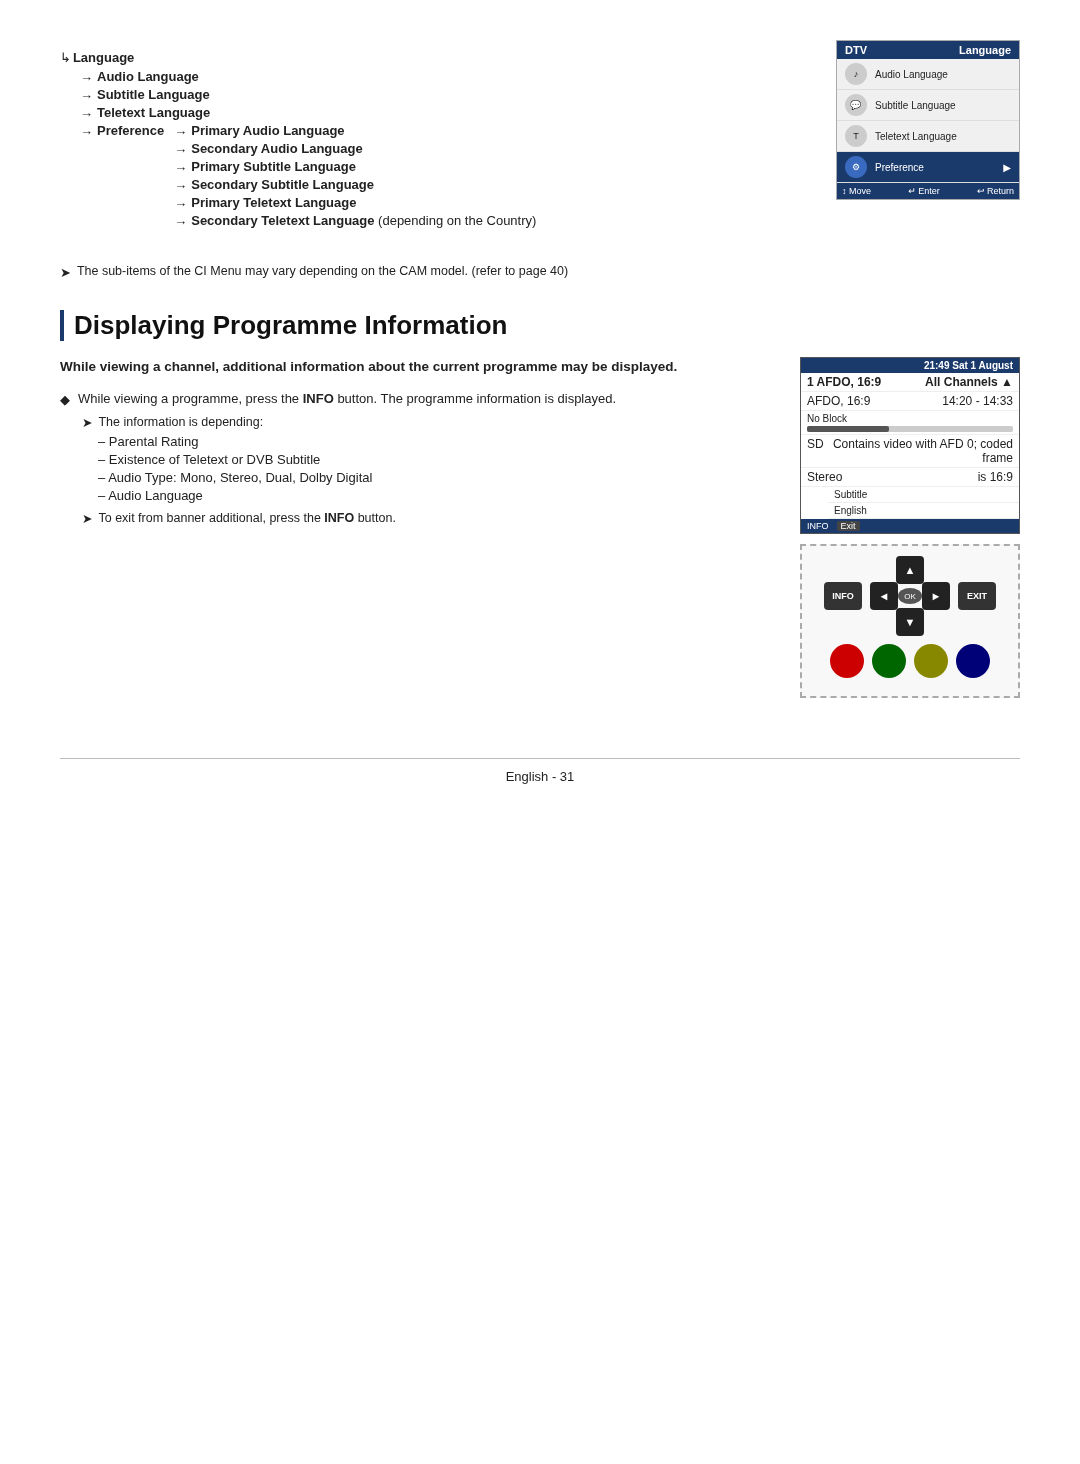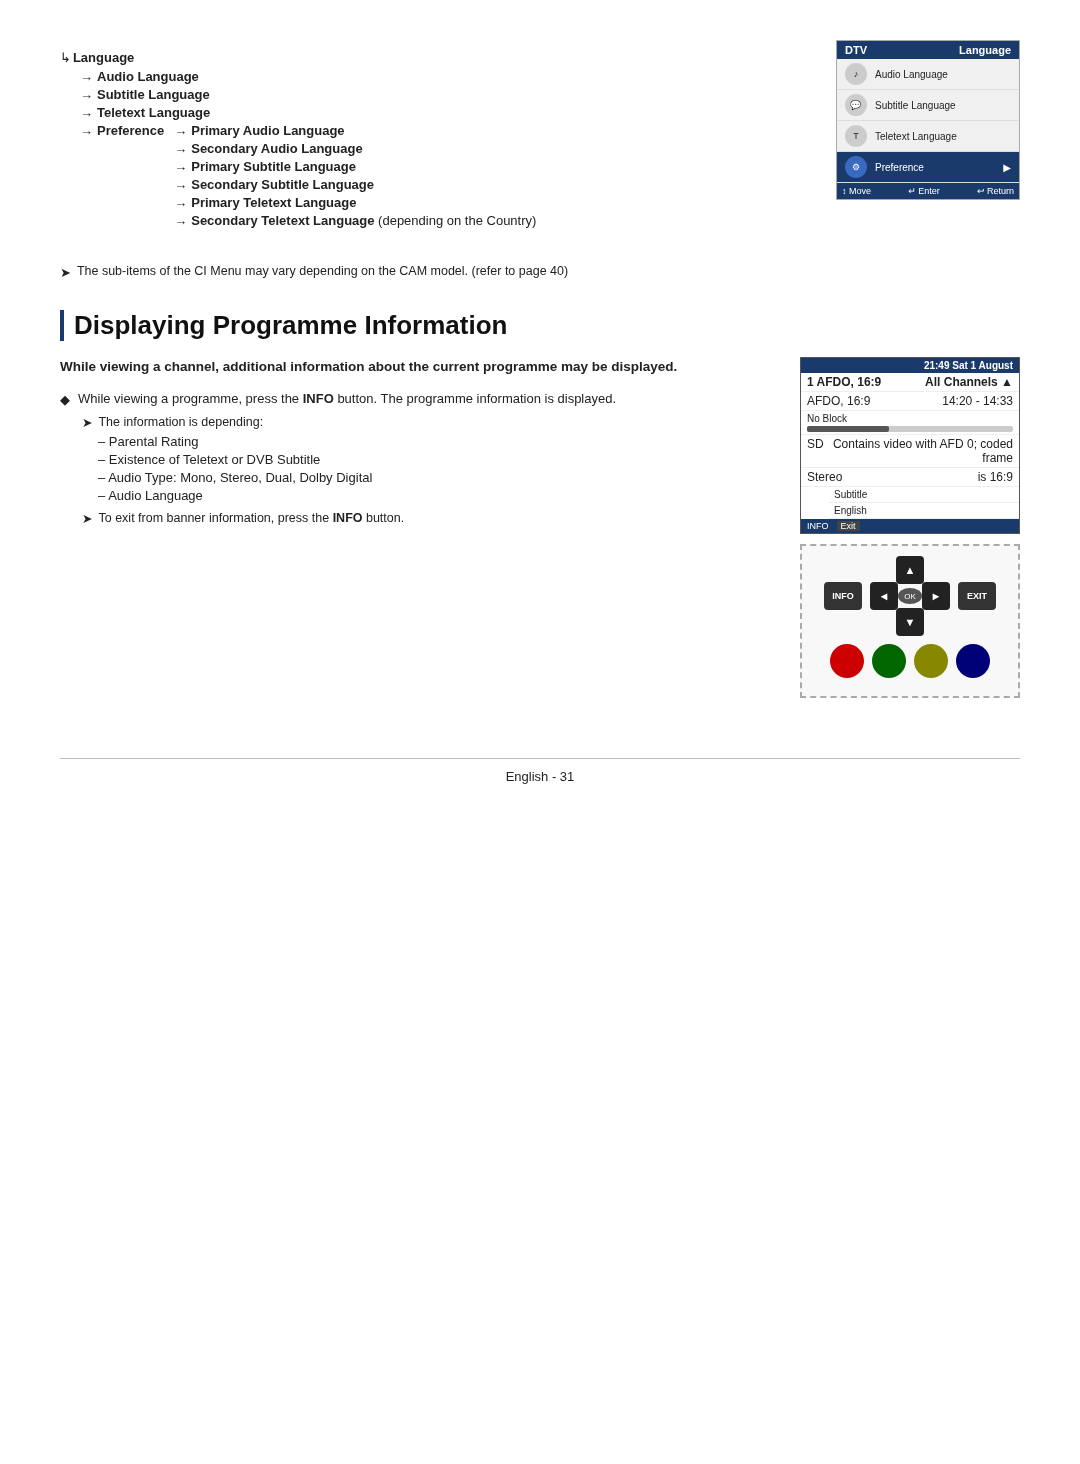--- a/index.html
+++ b/index.html
@@ -443,21 +443,21 @@
     <ul class="list-items">
       <li>Parental Rating</li>
       <li>Existence of Teletext or DVB Subtitle</li>
       <li>Audio Type: Mono, Stereo, Dual, Dolby Digital</li>
       <li>Audio Language</li>
     </ul>
 
     <div class="sub-note" style="margin-top:8px;">
       <span>➤</span>
       <span>
-        <span>To exit from banner information, press the </span><strong>INFO</strong><span> button.</span>
+        <span>To exit from banner additional, press the </span><strong>INFO</strong><span> button.</span>
       </span>
     </div>
   </div>
 
   <div class="tv-info-panel">
 
     <div class="tv-info-box">
       <div class="tv-info-header">
         <span>21:49 Sat 1 August</span>
       </div>

